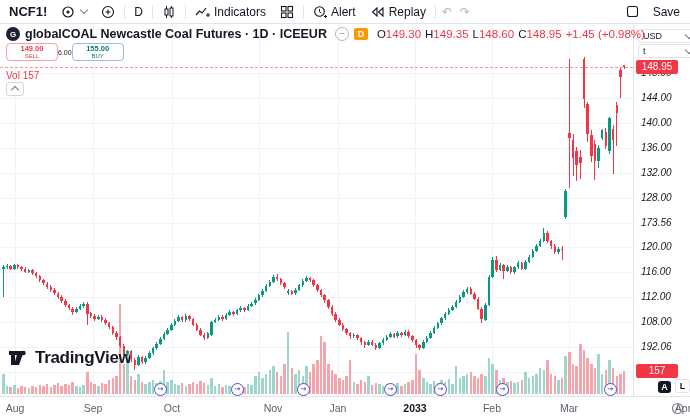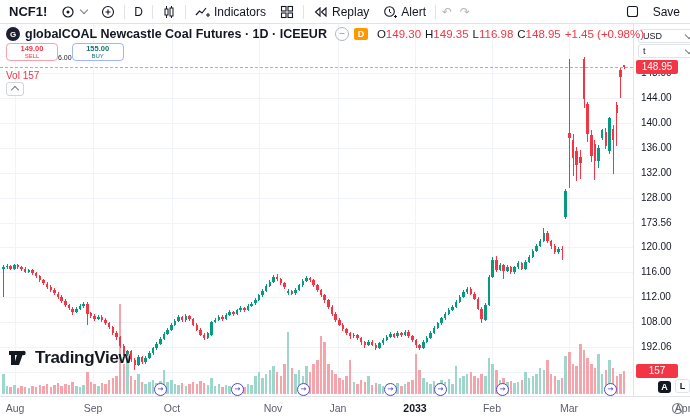--- a/index.html
+++ b/index.html
@@ -22,21 +22,21 @@
             font-weight:bold;display:flex;align-items:center;justify-content:center;}
   .legend-title{font-size:12.5px;font-weight:bold;color:#131722;white-space:nowrap;}
   .minus-btn{width:12px;height:12px;border:1px solid #b2b5be;border-radius:50%;color:#787b86;
              font-size:9px;line-height:10px;text-align:center;margin-left:3px;}
   .d-badge{min-width:12px;height:12px;padding:0 1px;border-radius:2px;background:#ff9800;color:#fff;
            font-size:9px;font-weight:bold;line-height:12px;text-align:center;}
   .ohlc{display:flex;gap:4px;font-size:11.5px;margin-left:4px;white-space:nowrap;}
   .ohlc b{font-weight:normal;color:#131722;}
   .ohlc span{color:#f23645;}
   
-  .trade{position:absolute;left:6px;top:43px;display:flex;align-items:flex-end;z-index:25;}
+  .trade{position:absolute;left:6px;top:43px;display:flex;align-items:center;z-index:25;}
   .trade-btn{width:50px;height:16px;border-radius:4px;background:#fff;display:flex;flex-direction:column;
              align-items:center;justify-content:center;line-height:1;cursor:pointer;}
   .sell{border:1px solid #f7a1a8;color:#f23645;}
   .buy{border:1px solid #9db6f7;color:#0f766e;}
   .trade-price{font-size:7.5px;font-weight:bold;}
   .trade-cap{font-size:6px;margin-top:1px;}
   .spread{font-size:7px;color:#131722;}
   .vol-legend{position:absolute;left:6px;top:70px;font-size:10px;z-index:25;}
   .vol-legend span{color:#f23645;}
   .collapse-btn{position:absolute;left:6px;top:82px;width:16px;height:12px;border:1px solid #d1d4dc;
@@ -58,21 +58,21 @@
   .bd{background:#f23645;}
   .price-line{position:absolute;left:0;width:633px;height:0;border-top:1px dashed rgba(242,54,69,0.55);z-index:5;}
   .event{position:absolute;width:11px;height:11px;border:1.5px solid #5249cd;border-radius:50%;background:#fff;
          color:#5249cd;font-size:7px;font-weight:bold;line-height:11px;text-align:center;z-index:6;top:360px;
          font-family:"DejaVu Sans",sans-serif;}
   .watermark{position:absolute;left:8px;top:325px;display:flex;align-items:center;gap:5px;z-index:3;}
   .wm-text{font-size:17px;font-weight:bold;color:#14181f;letter-spacing:-0.3px;}
   
   .paxis{position:absolute;left:633px;top:23px;width:57px;height:373px;background:#fff;
          border-left:1px solid #e0e3eb;z-index:20;font-size:10px;}
-  .plabel{position:absolute;left:7px;color:#131722;}
+  .plabel{position:absolute;left:7px;color:#131722;font-style:italic;}
   .unit-btn{position:absolute;left:4px;width:49px;height:12px;border:1px solid #e0e3eb;border-radius:3px;
             display:flex;align-items:center;justify-content:space-between;padding:0 4px;font-size:9px;color:#131722;cursor:pointer;background:#fff;}
   .pbadge{position:absolute;left:2px;width:42px;height:14px;background:#f23645;color:#fff;border-radius:2px;
           font-size:10px;line-height:14px;text-align:center;z-index:5;}
   .al-btn{position:absolute;width:13px;height:12px;border-radius:3px;font-size:9px;font-weight:bold;
           line-height:12px;text-align:center;cursor:pointer;bottom:3px;}
   .a-btn{left:24px;background:#131722;color:#fff;}
   .l-btn{left:41px;background:#fff;color:#131722;border:1px solid #e0e3eb;}
   
   .taxis{position:absolute;left:0;top:396px;width:690px;height:22px;background:#fff;border-top:1px solid #e0e3eb;z-index:20;}
@@ -125,33 +125,33 @@
     <div class="tb-item">
       <svg class="icn" width="14" height="14" viewBox="0 0 14 14">
         <rect x="1.5" y="1.5" width="4.5" height="4.5" fill="none" stroke="#131722" stroke-width="1.1"></rect>
         <rect x="8" y="1.5" width="4.5" height="4.5" fill="none" stroke="#131722" stroke-width="1.1"></rect>
         <rect x="1.5" y="8" width="4.5" height="4.5" fill="none" stroke="#131722" stroke-width="1.1"></rect>
         <rect x="8" y="8" width="4.5" height="4.5" fill="none" stroke="#131722" stroke-width="1.1"></rect>
       </svg>
     </div>
     <div class="tb-sep"></div>
     <div class="tb-item">
-      <svg class="icn" width="15" height="12" viewBox="0 0 15 12">
-        <path d="M7 2L2.5 6L7 10z" fill="none" stroke="#131722" stroke-width="1.1"></path>
-        <path d="M13 2L8.5 6L13 10z" fill="none" stroke="#131722" stroke-width="1.1"></path>
-      </svg>
-      <span class="tb-label">Replay</span>
-    </div>
-    <div class="tb-item">
       <svg class="icn" width="14" height="14" viewBox="0 0 14 14">
         <circle cx="6.5" cy="6.5" r="4.8" fill="none" stroke="#131722" stroke-width="1.1"></circle>
         <path d="M6.5 4v2.8l1.8 1.2" fill="none" stroke="#131722" stroke-width="1"></path>
         <path d="M11 11.5h3M12.5 10v3" stroke="#131722" stroke-width="1"></path>
       </svg>
       <span class="tb-label">Alert</span>
+    </div>
+    <div class="tb-item">
+      <svg class="icn" width="15" height="12" viewBox="0 0 15 12">
+        <path d="M7 2L2.5 6L7 10z" fill="none" stroke="#131722" stroke-width="1.1"></path>
+        <path d="M13 2L8.5 6L13 10z" fill="none" stroke="#131722" stroke-width="1.1"></path>
+      </svg>
+      <span class="tb-label">Replay</span>
     </div>
     <div class="tb-sep"></div>
     <div class="tb-item" style="font-family:'DejaVu Sans',sans-serif;color:#b2b5be;padding:0 4px;">↶</div>
     <div class="tb-item" style="font-family:'DejaVu Sans',sans-serif;color:#b2b5be;padding:0 4px;">↷</div>
     <div class="tb-spacer"></div>
     <div class="tb-item">
       <svg class="icn" width="13" height="13" viewBox="0 0 13 13">
         <rect x="1.5" y="1.5" width="10" height="10" rx="2" fill="none" stroke="#131722" stroke-width="1.1"></rect>
       </svg>
     </div>
@@ -714,21 +714,21 @@
   </div>
 
   <div class="legend">
     <span class="sym-logo">G</span>
     <span class="legend-title">globalCOAL Newcastle Coal Futures · 1D · ICEEUR</span>
     <span class="minus-btn">–</span>
     <span class="d-badge">D</span>
     <span class="ohlc">
       <span><b>O</b><span>149.30</span></span>
       <span><b>H</b><span>149.35</span></span>
-      <span><b>L</b><span>116.98</span></span>
+      <span><b>L</b><span>148.60</span></span>
       <span><b>C</b><span>148.95</span></span>
       <span><span>+1.45 (+0.98%)</span></span>
     </span>
   </div>
 
   <div class="trade">
     <div class="trade-btn sell">
       <span class="trade-price">149.00</span>
       <span class="trade-cap">SELL</span>
     </div>

